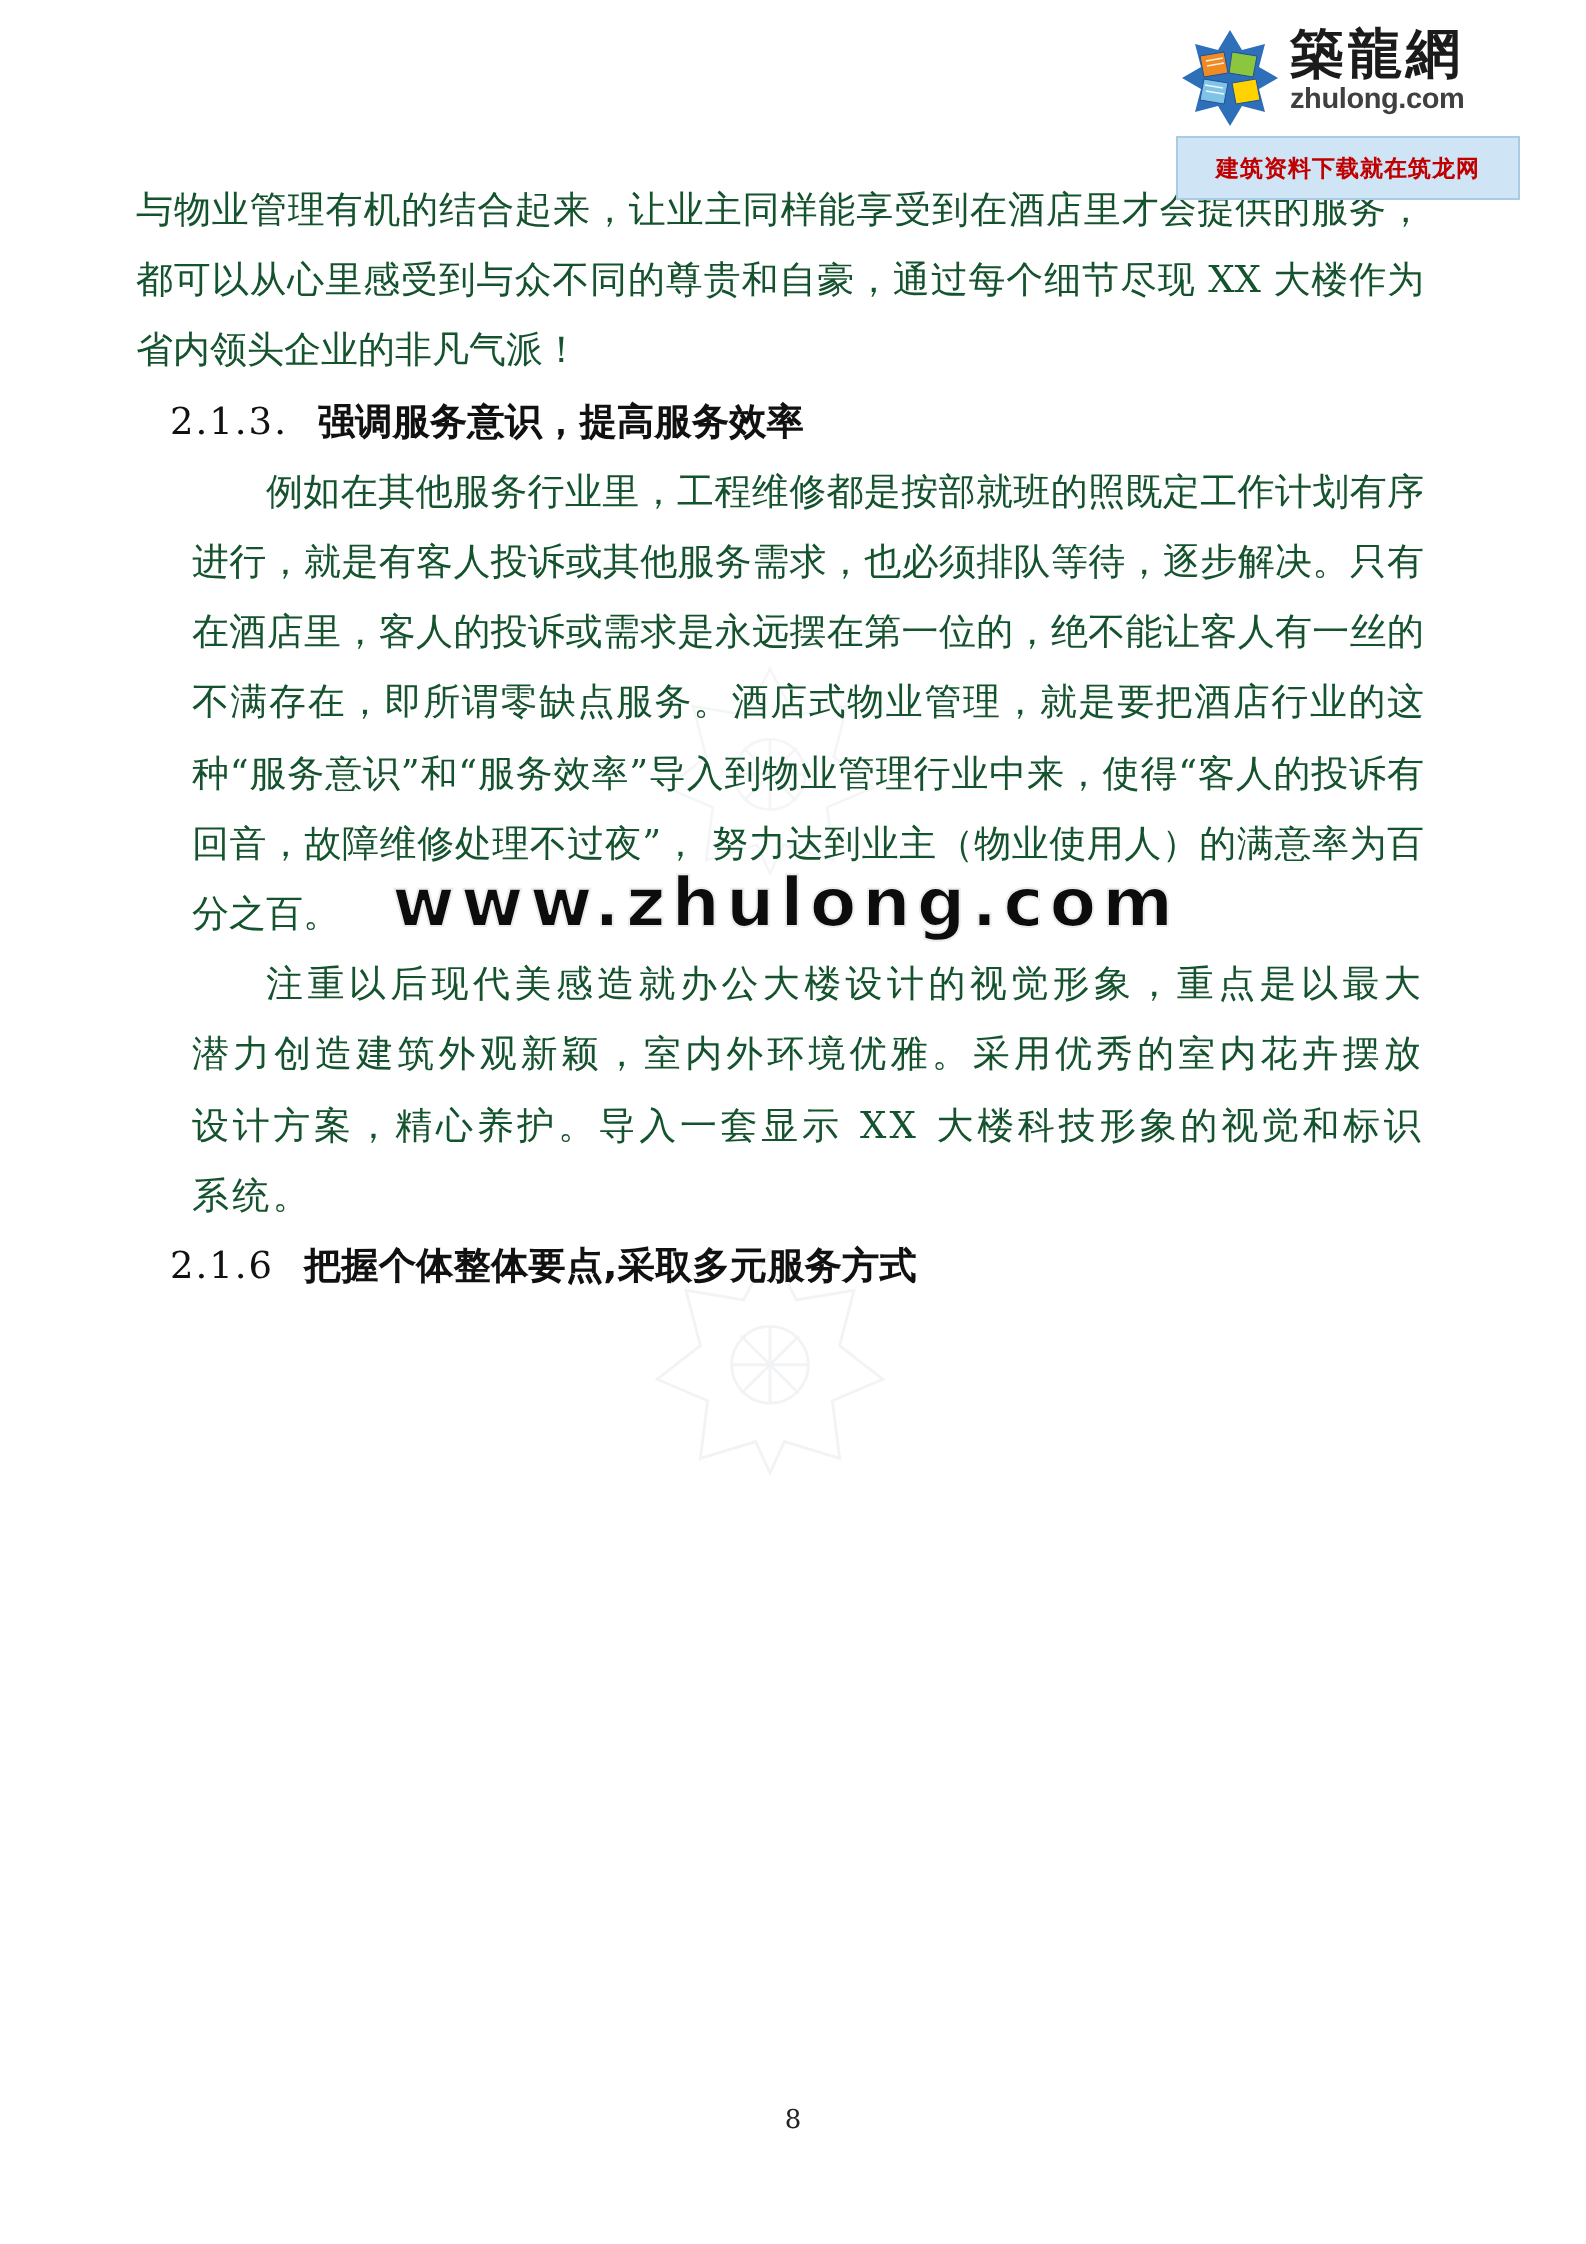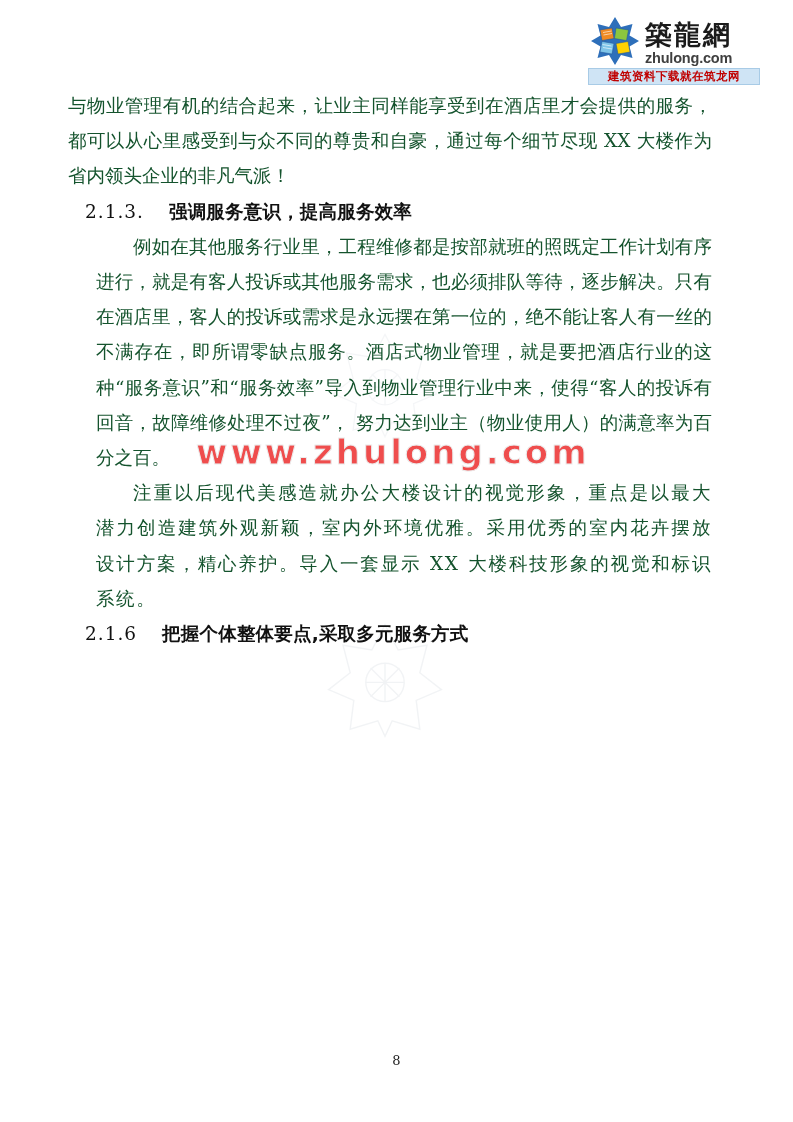--- a/index.html
+++ b/index.html
@@ -27,21 +27,21 @@
     z-index: 0;
   }
   .wm-url {
     position: absolute;
     left: 196px;
     top: 432px;
     font-family: "DejaVu Sans", sans-serif;
     font-size: 34px;
     font-weight: 700;
     letter-spacing: 3px;
-    color: #ef4444;
+    color: #000000;
     -webkit-text-stroke: 1px #ececec;
     text-shadow: 0 0 0 #eeeeee;
     opacity: 0.95;
     white-space: nowrap;
   }
   .wm-flower {
     position: absolute;
     left: 330px;
     top: 330px;
     width: 110px;
@@ -60,21 +60,21 @@
   
   .logo-block {
     position: absolute;
     right: 33px;
     top: 14px;
     width: 172px;
     z-index: 3;
   }
   .logo-main {
     display: flex;
-    align-items: flex-end;
+    align-items: flex-start;
     height: 52px;
     padding-left: 2px;
     box-sizing: border-box;
   }
   .logo-mark {
     width: 50px;
     height: 50px;
     flex: 0 0 50px;
     position: relative;
   }
@@ -100,21 +100,21 @@
     color: #404040;
     letter-spacing: -0.2px;
     line-height: 1.05;
     margin-top: 1px;
     white-space: nowrap;
   }
   .logo-banner {
     margin-top: 2px;
     background: #cfe4f5;
     border: 1px solid #a8cbe6;
-    height: 17px;
+    height: 32px;
     display: flex;
     align-items: center;
     justify-content: center;
     box-sizing: border-box;
   }
   .logo-banner span {
     font-family: "DejaVu Sans", sans-serif;
     font-size: 11.5px;
     font-weight: 700;
     color: #c00000;
@@ -161,21 +161,21 @@
   }
   h3.heading .num {
     font-family: "DejaVu Serif", "Liberation Serif", serif;
     font-weight: 400;
     letter-spacing: 1px;
     margin-top: 28px;
   }
   h3.heading .ttl {
     font-family: "DejaVu Sans", "Liberation Sans", sans-serif;
     font-weight: 700;
-    margin-left: 25px;
+    margin-left: 15px;
     letter-spacing: 0.2px;
   }
 
   
   .page-number {
     position: absolute;
     left: 0;
     right: 0;
     top: 1053px;
     text-align: center;

